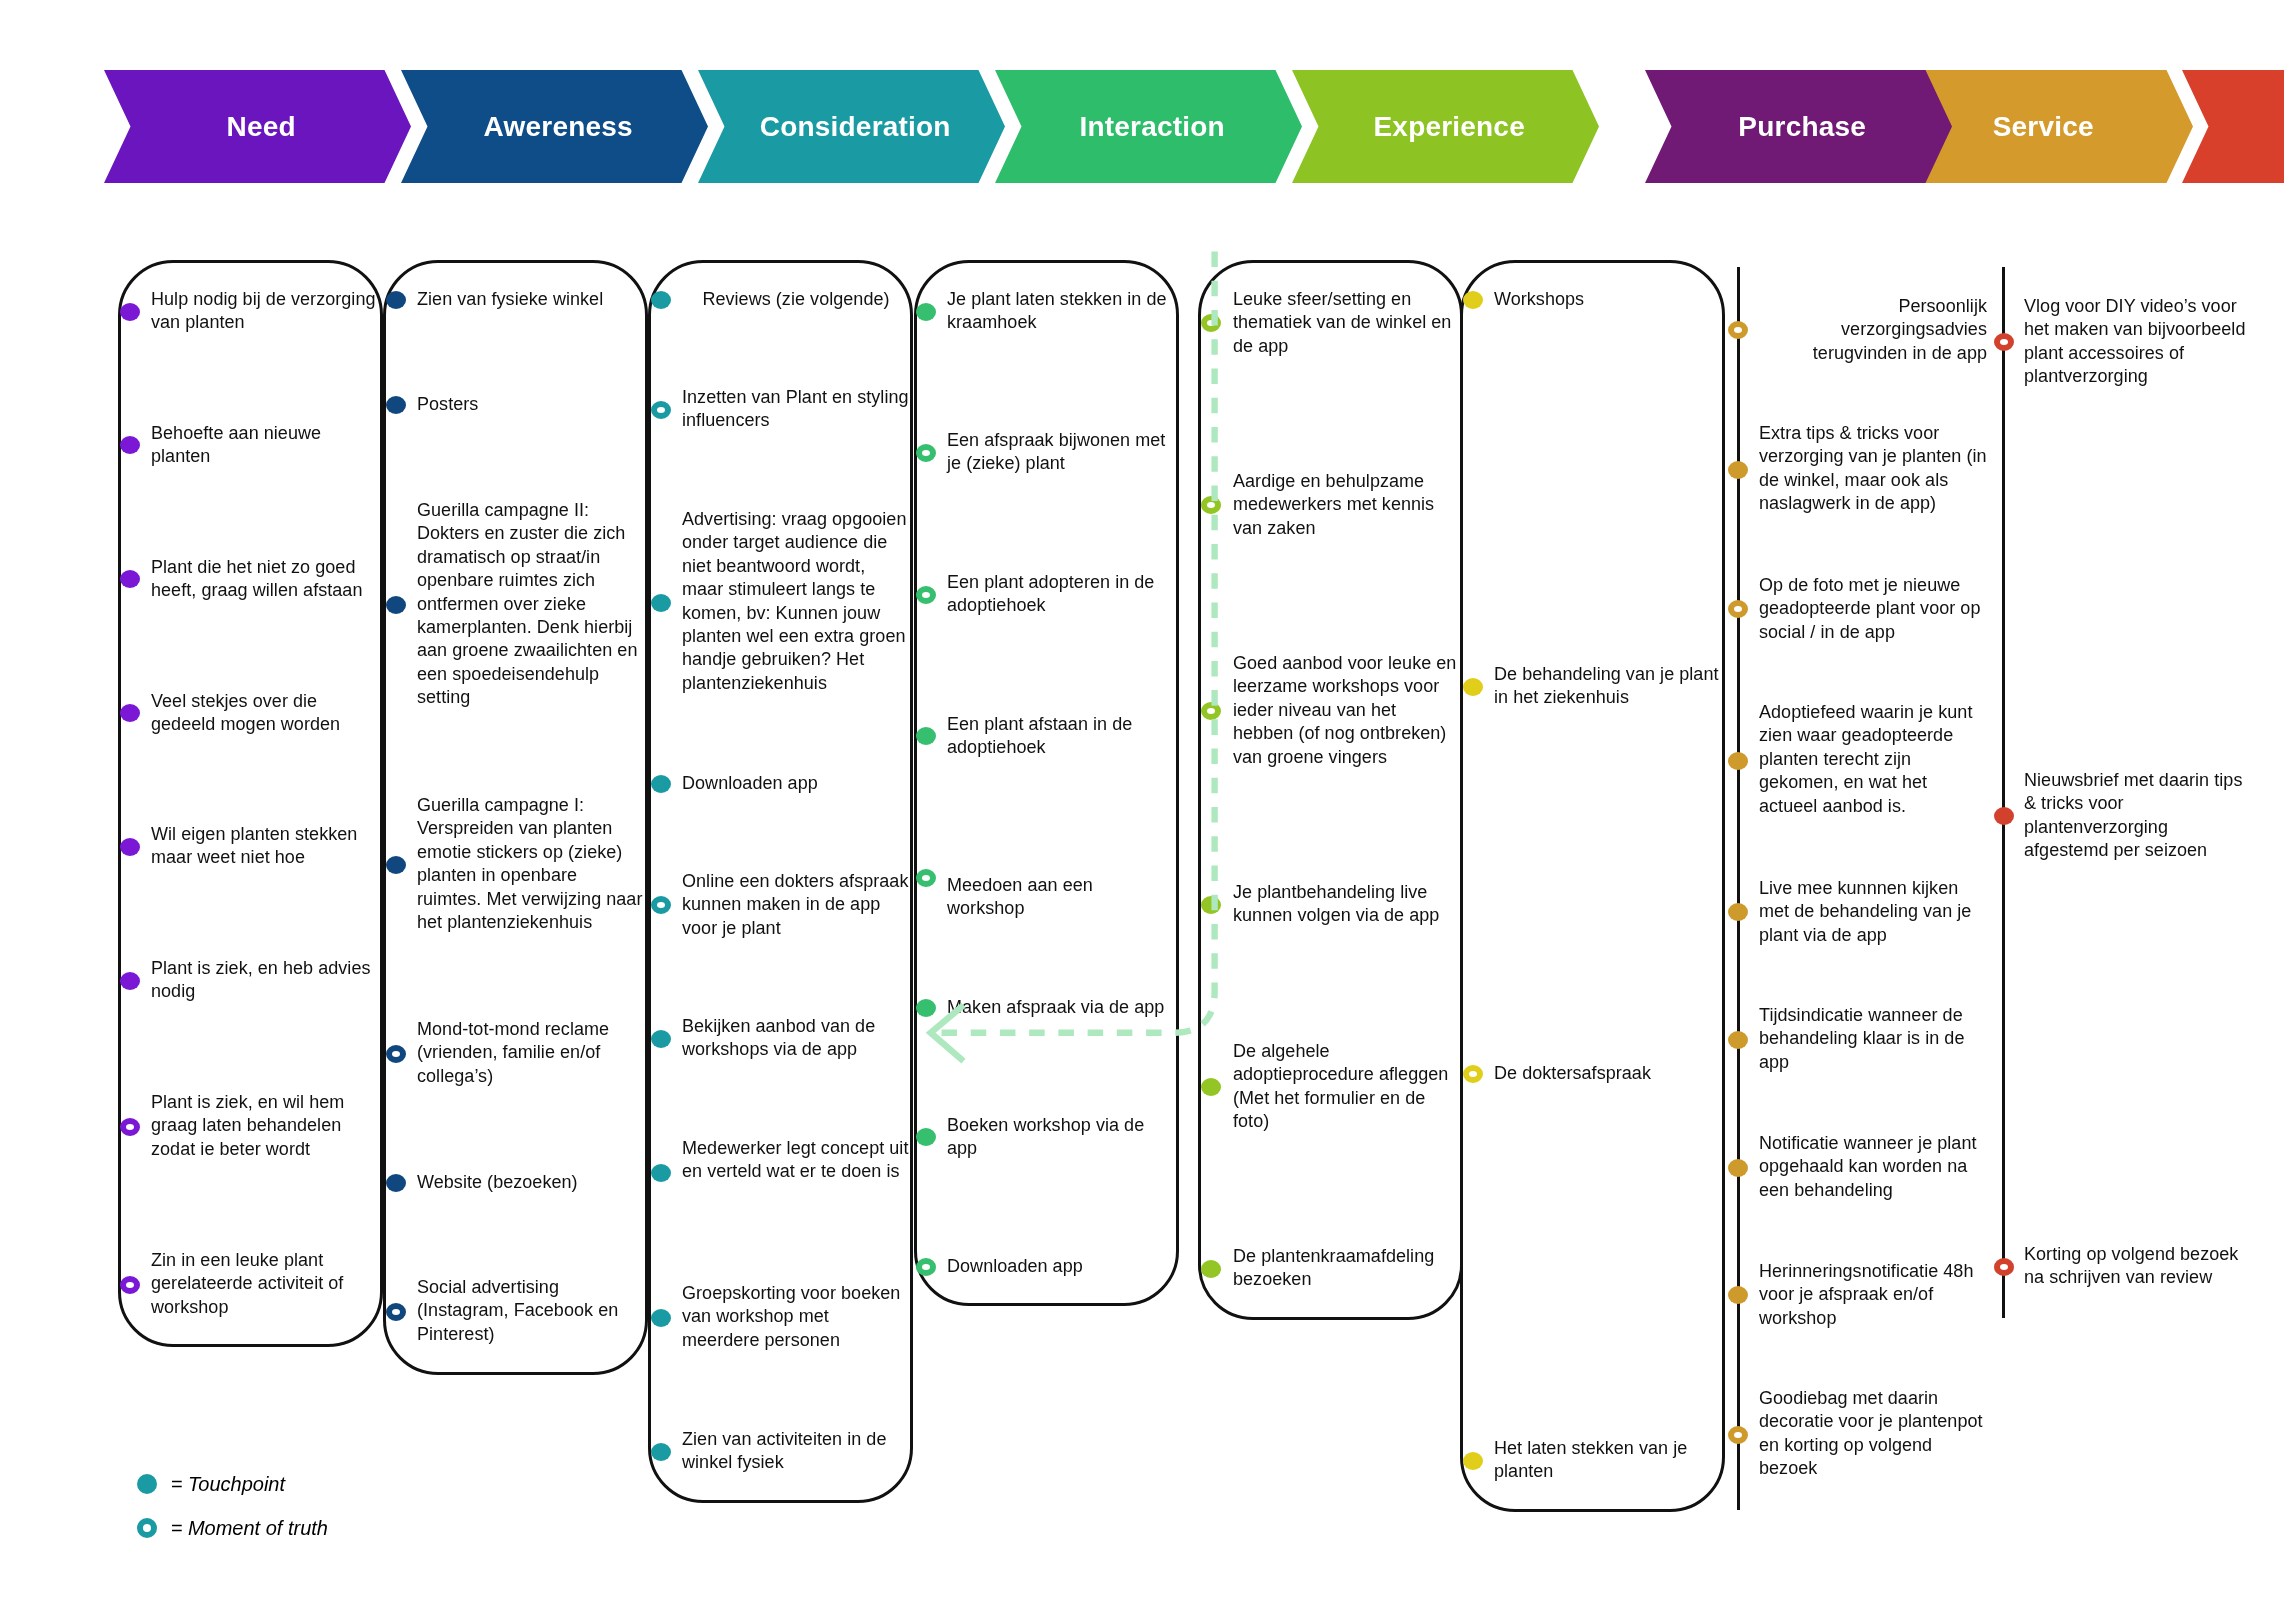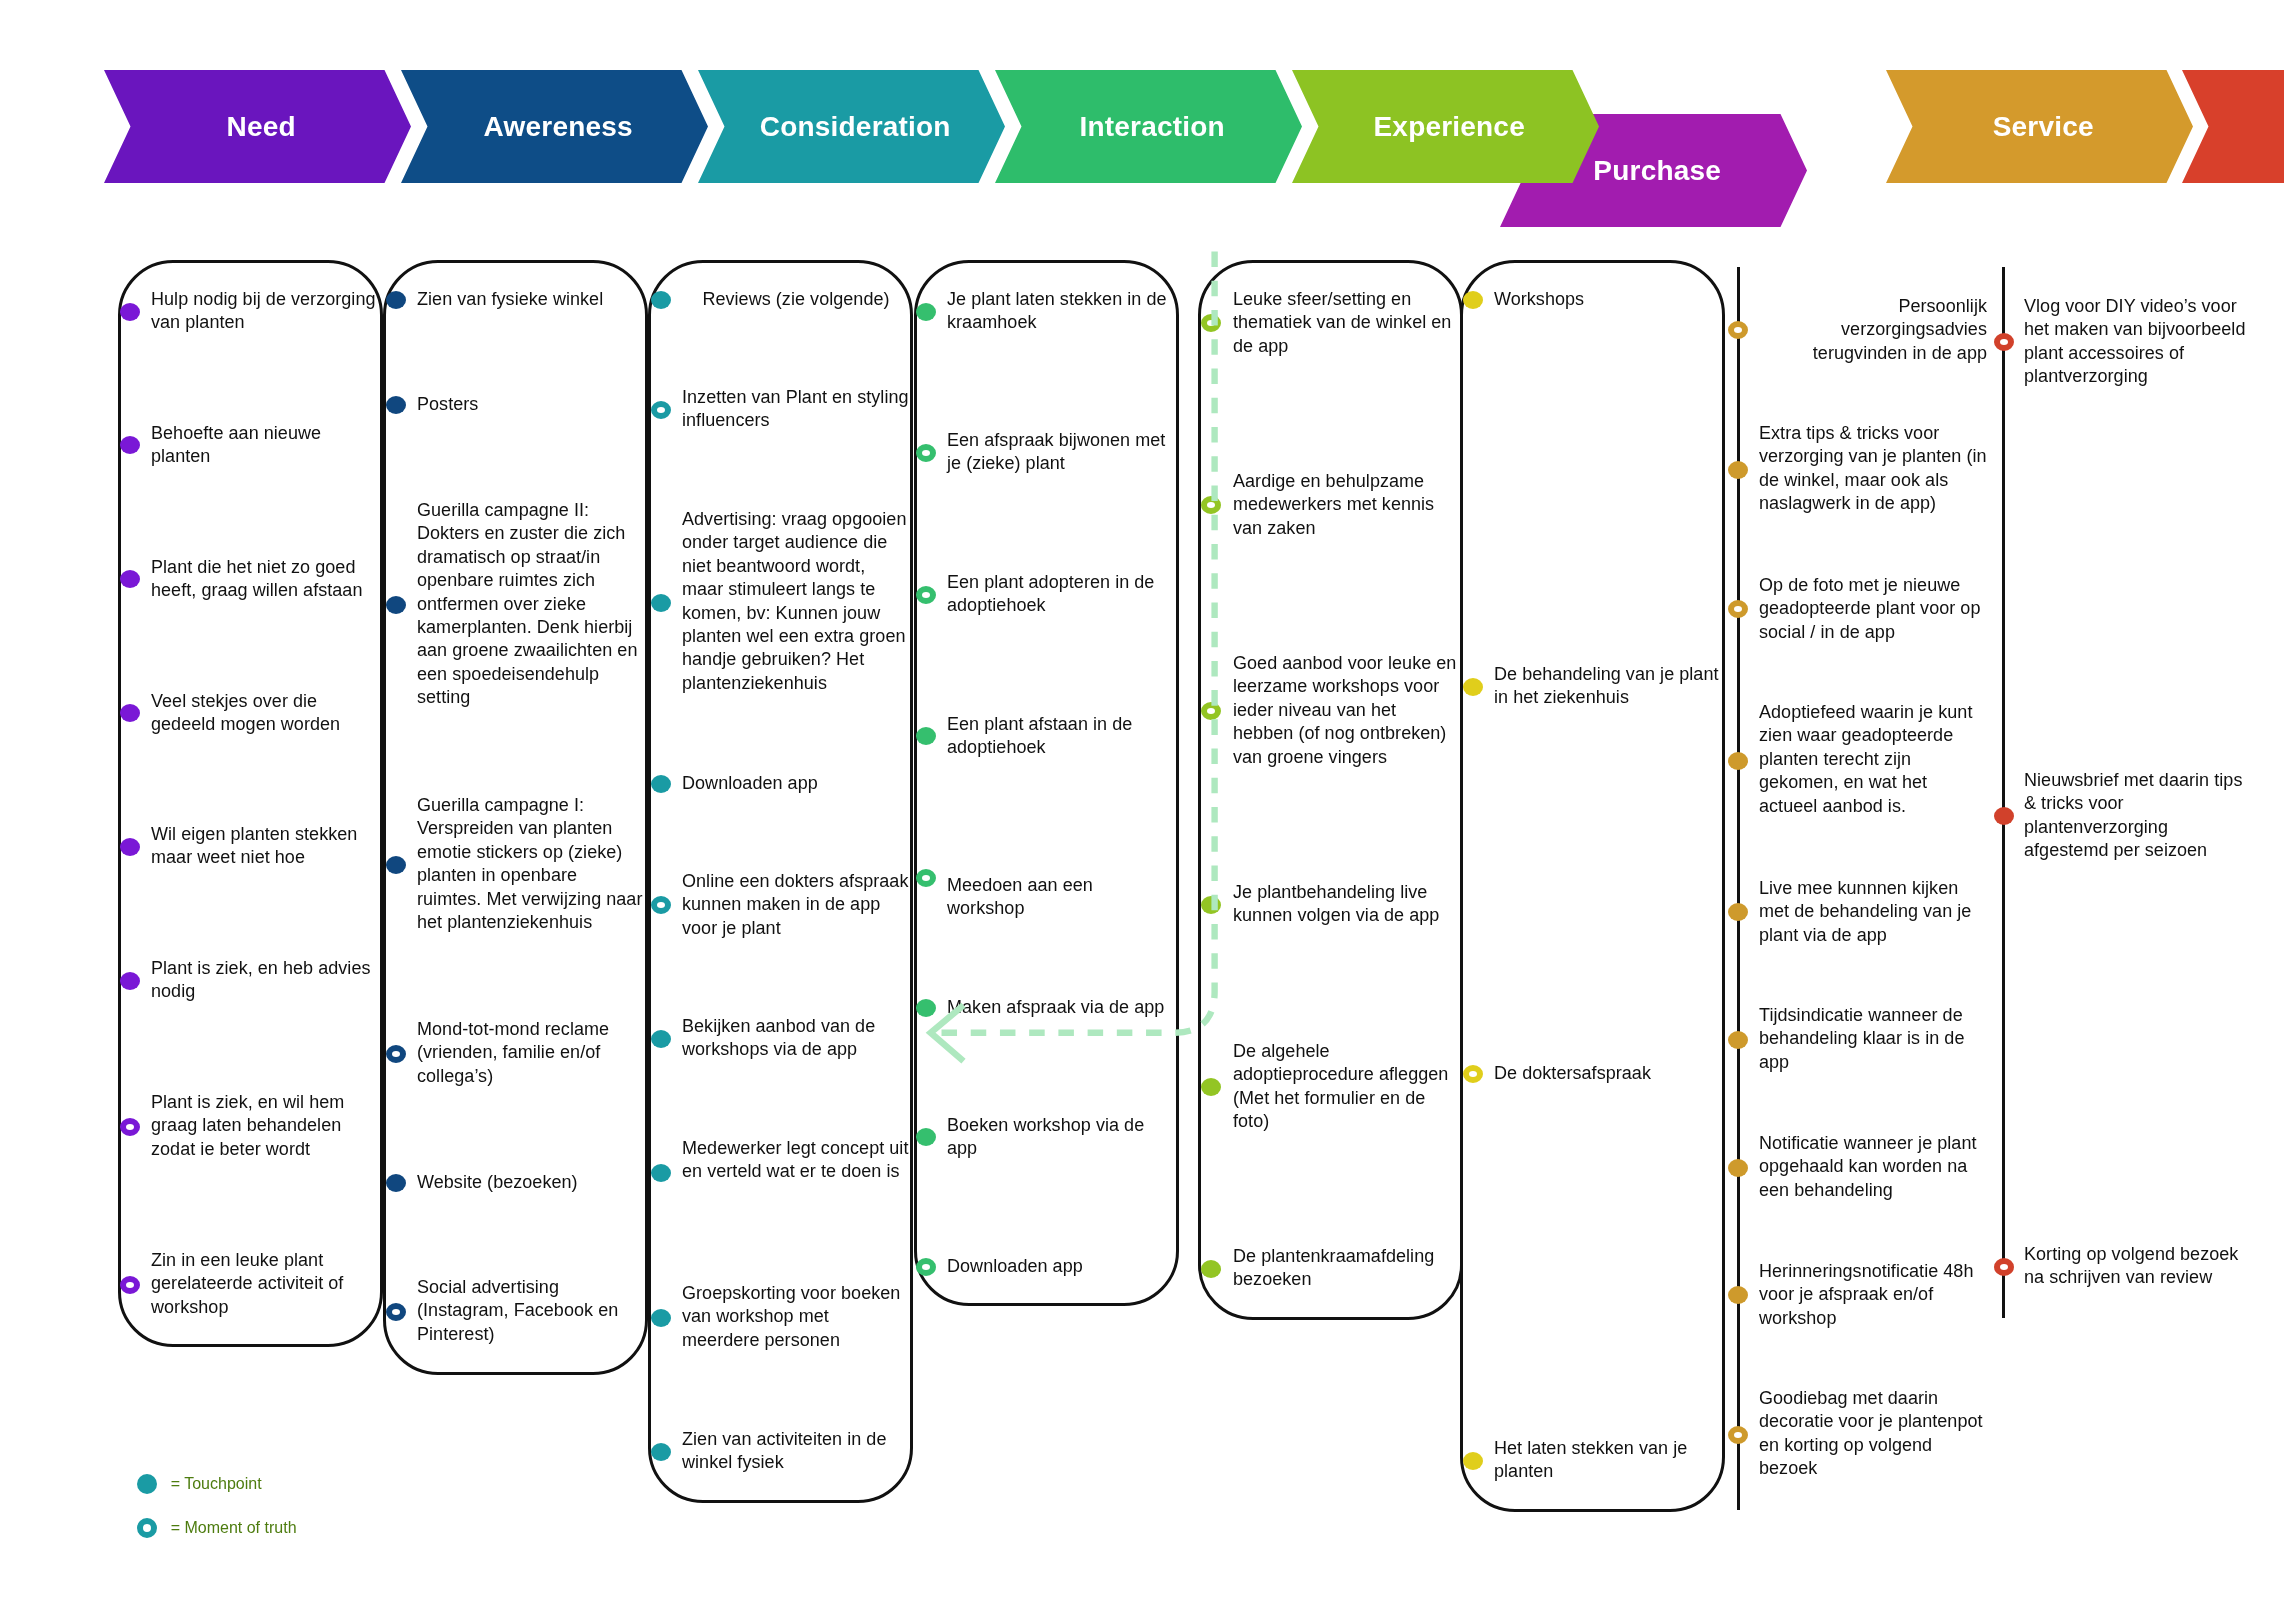--- a/index.html
+++ b/index.html
@@ -111,23 +111,24 @@
     border-radius:50%;
     flex:none;
     margin-right:13.7px;
   }
   .legend-dot.hollow{
     background:#ffffff;
     border:6px solid #1A9BA4;
     box-sizing:border-box;
   }
   .legend-label{
-    font-size:16px;
-    color:#4d7c0f;
+    font-size:20px;
+    color:#000000;
     white-space:nowrap;
+    font-style:italic;
   }
 </style>
 </head>
 <body>
 
 <div id="page">
 
   <div id="chevron-bar">
       <div class="chevron first" style="left: 0px; width: 307px; background: rgb(106, 21, 190); z-index: 20;">
         <span class="chevron-label">Need</span>
@@ -137,21 +138,21 @@
       </div>
       <div class="chevron" style="left: 594px; width: 307px; background: rgb(26, 155, 164); z-index: 18;">
         <span class="chevron-label">Consideration</span>
       </div>
       <div class="chevron" style="left: 891px; width: 307px; background: rgb(46, 189, 107); z-index: 17;">
         <span class="chevron-label">Interaction</span>
       </div>
       <div class="chevron" style="left: 1188px; width: 307px; background: rgb(141, 195, 35); z-index: 16;">
         <span class="chevron-label">Experience</span>
       </div>
-      <div class="chevron" style="left: 1396px; width: 307px; background: #a21caf; z-index: 15; margin-top: 44px;">
+      <div class="chevron" style="left: 1541px; width: 307px; background: #701a75; z-index: 15;">
         <span class="chevron-label">Purchase</span>
       </div>
       <div class="chevron" style="left: 1782px; width: 307px; background: rgb(212, 154, 44); z-index: 14;">
         <span class="chevron-label">Service</span>
       </div>
       <div class="chevron" style="left: 2078px; width: 307px; background: rgb(216, 64, 43); z-index: 13;"></div>
     </div>
 
   <div id="stage-layer">
       <div class="stage-capsule" style="left: 118px; top: 260px; width: 265px; height: 1087px;"></div>

